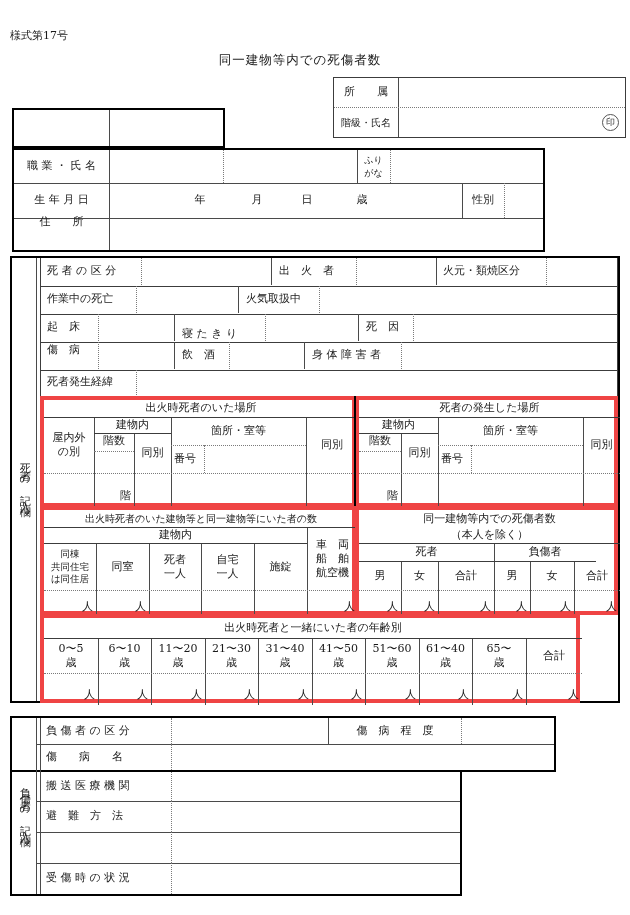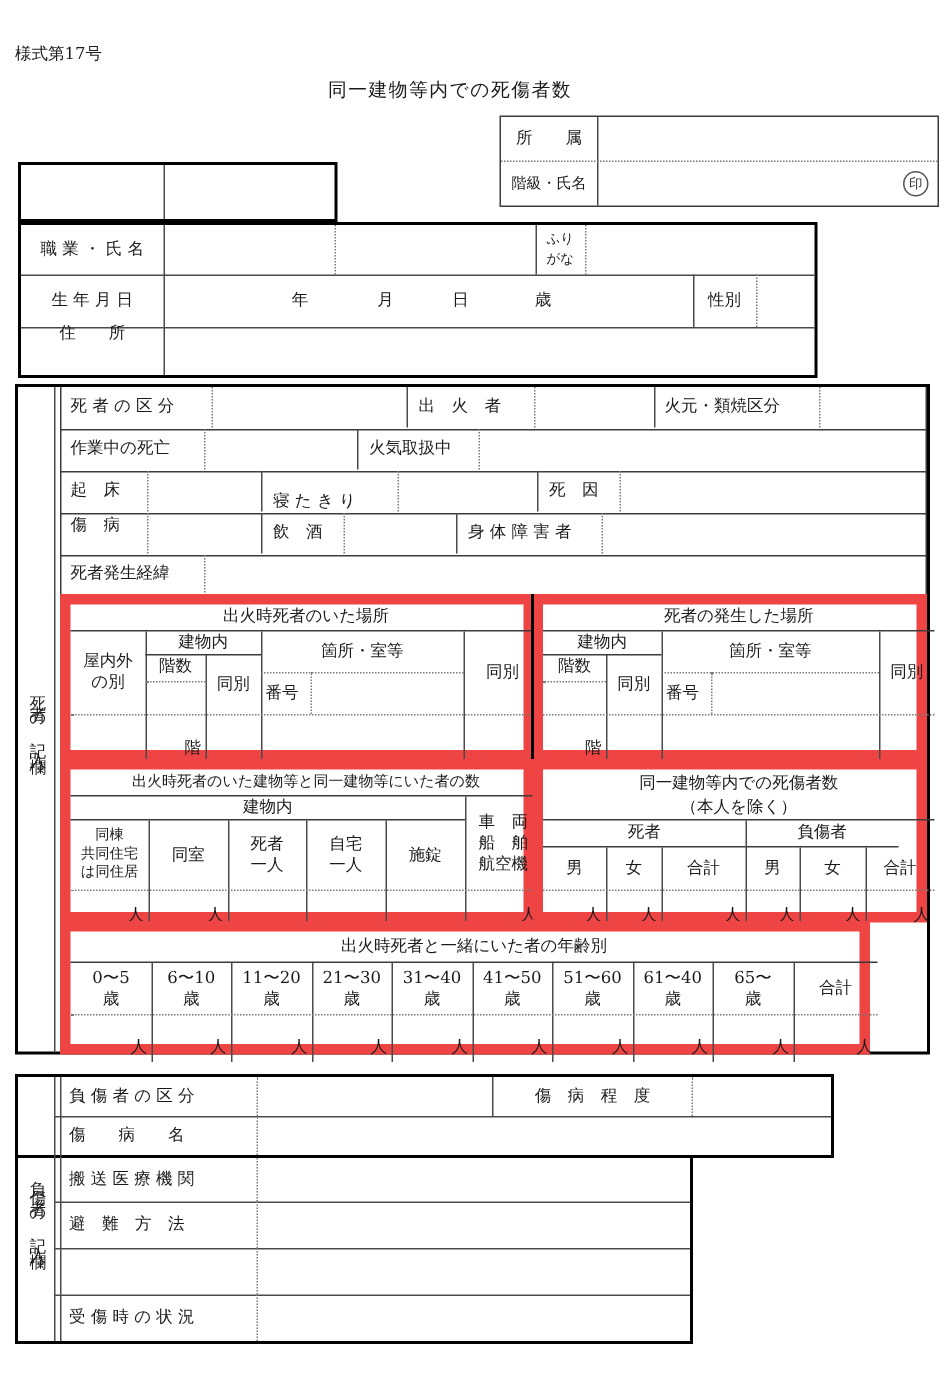--- a/index.html
+++ b/index.html
@@ -12,21 +12,21 @@
   .col  { flex-direction:column; }
   .be   { justify-content:flex-end; align-items:flex-end; padding:0 3px 3px 0; }
   .vl   { position:absolute; width:1px; background:#4a4a4a; }
   .hl   { position:absolute; height:1px; background:#4a4a4a; }
   .vd   { position:absolute; width:0; border-left:1px dotted #7a7a7a; }
   .hd   { position:absolute; height:0; border-top:1px dotted #7a7a7a; }
   .vl2  { position:absolute; width:2px; background:#000; }
   .hl2  { position:absolute; height:2px; background:#000; }
   .box1 { position:absolute; border:1px solid #3c3c3c; }
   .box2 { position:absolute; border:2px solid #000; }
-  .tbl  { position:absolute; border:7px solid #ef4444; }
+  .tbl  { position:absolute; border:4px solid #ef4444; }
   .frow { position:absolute; border:1px solid #3c3c3c; border-top:none; }
   .vert { writing-mode:vertical-rl; text-orientation:upright; letter-spacing:6px; font-size:11px; }
   .s10  { font-size:10px; }
   .s95  { font-size:9.5px; }
   .s9   { font-size:9px; }
   .seal { position:absolute; width:17px; height:17px; border:1.5px solid #555; border-radius:50%;
           display:flex; align-items:center; justify-content:center; font-size:9px; color:#333; }
   .fld  { position:absolute; }
 </style>
 </head>

